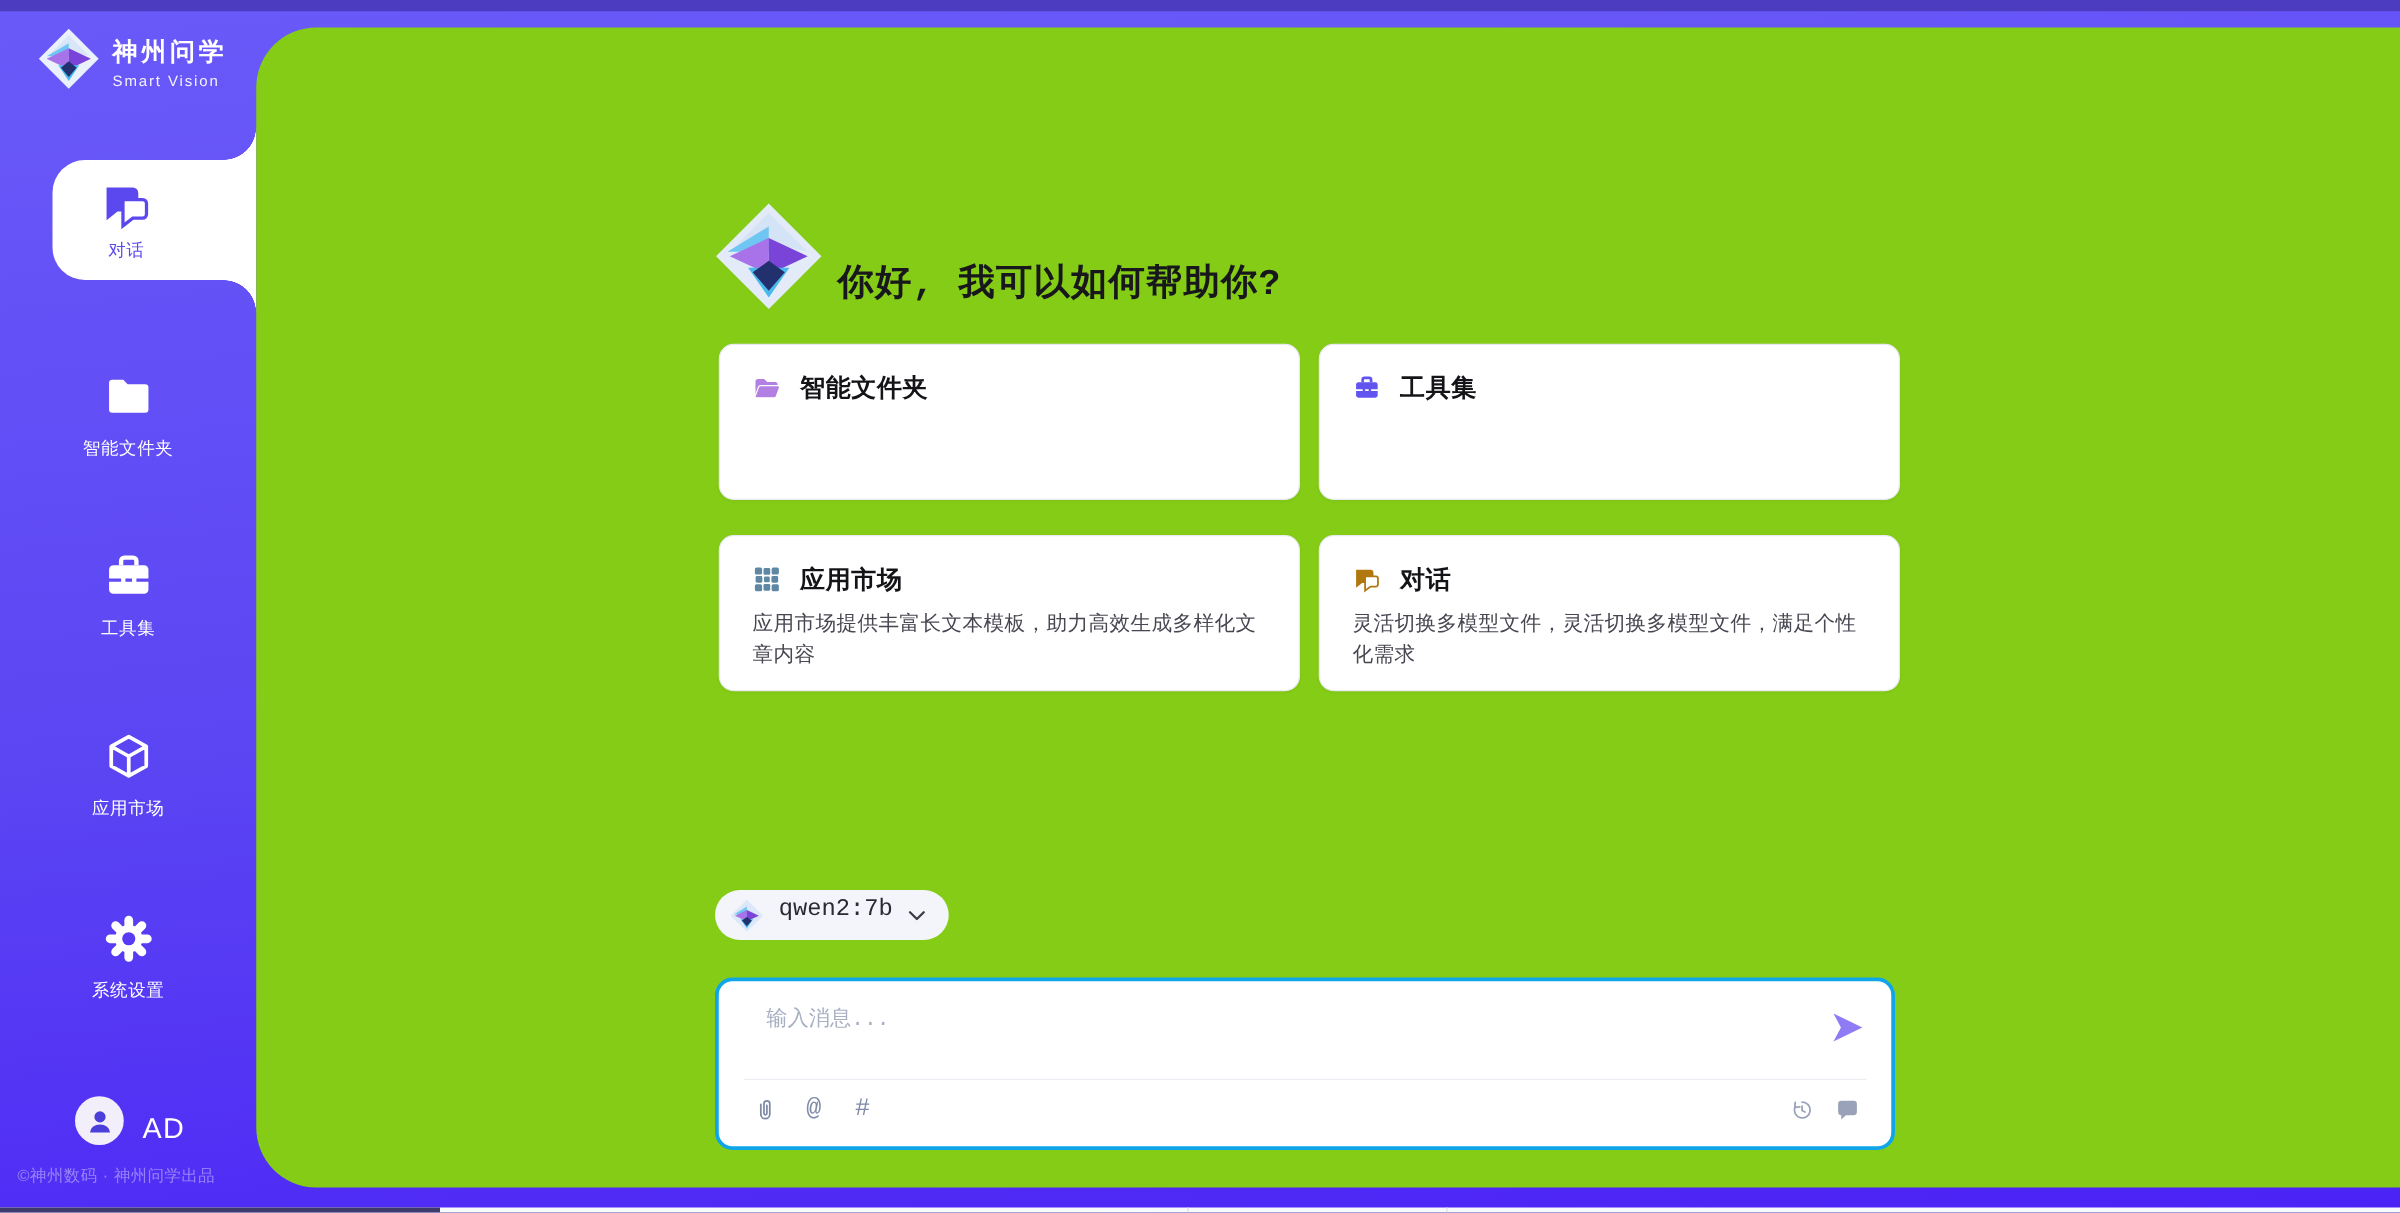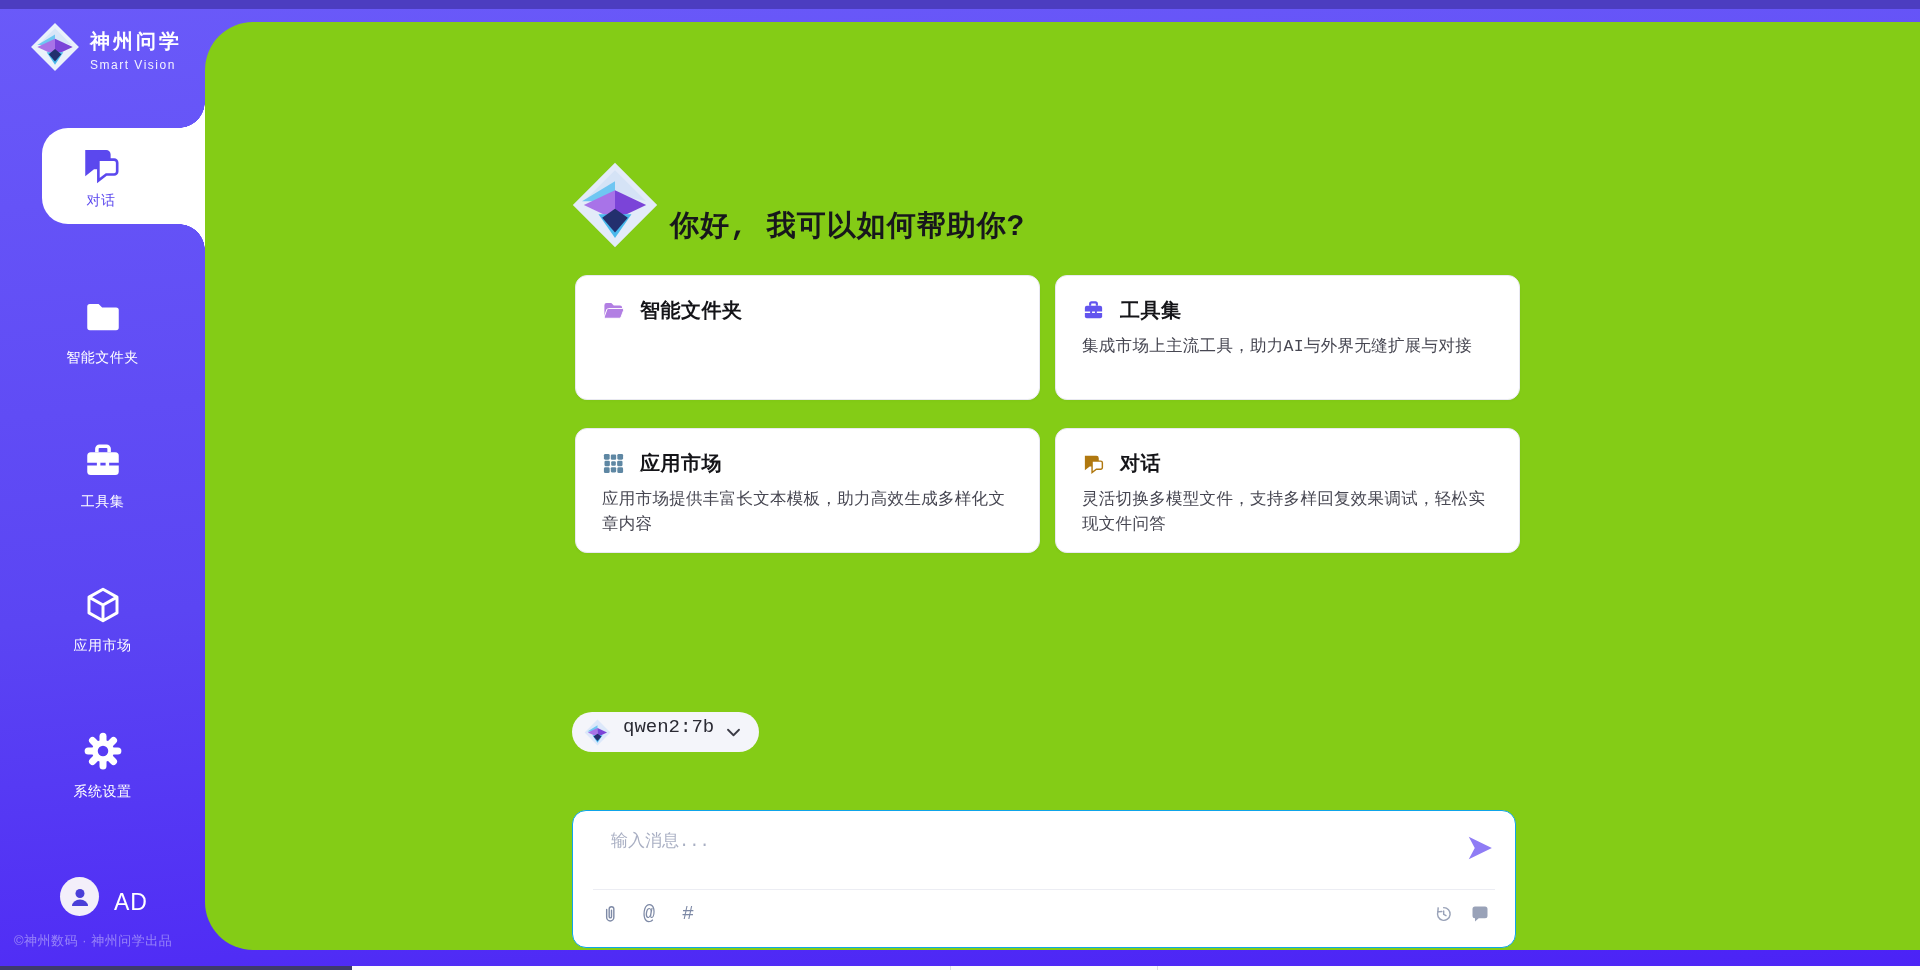--- a/index.html
+++ b/index.html
@@ -56,22 +56,22 @@
   .card-head svg { width:23px; height:23px; flex:0 0 auto; }
   .card-title { font-size:20px; font-weight:bold; color:#141418; margin-left:15px; letter-spacing:.5px; }
   .card-desc { margin-top:11px; font-size:16.5px; line-height:1.5; color:#474752; letter-spacing:.3px; }
 
   .model-pill { position:absolute; left:367px; top:690px; height:40px; background:#F4F5FA;
                 border-radius:21px; display:inline-flex; align-items:center; padding:0 18px 0 12px; cursor:pointer; }
   .model-pill svg.gem { width:27px; height:27px; }
   .model-name { font-size:19px; color:#2A2A33; margin:0 12px 10px 12px; }
   .model-pill svg.chev { width:15px; height:11px; }
 
-  .composer { position:absolute; left:367px; top:788px; width:944px; height:138px;
-              border:1px solid #0ea5e9; border-radius:14px; background:#fff;padding-left:12px; }
+  .composer { position:absolute; left:367px; top:760px; width:944px; height:138px;
+              border:3px solid #0ea5e9; border-radius:14px; background:#fff;padding-left:12px; }
   .composer textarea { position:absolute; left:38px; top:18px; width:820px; height:52px;
               border:none; outline:none; resize:none; font-family:inherit;
               font-size:17px; color:#33343d; background:transparent; }
   .composer textarea::placeholder { color:#A9AFC3; }
   .send-btn { position:absolute; right:20px; top:22px; width:30px; height:30px; cursor:pointer; }
   .send-btn svg { width:30px; height:30px; }
   .composer-divider { position:absolute; left:20px; right:20px; top:78px; height:1px; background:#ECEDF3; }
   .composer-left { position:absolute; left:26px; top:92px; display:flex; align-items:center; gap:17px; }
   .composer-right { position:absolute; right:24px; top:92px; display:flex; align-items:center; gap:15px; }
   .c-icon { width:22px; height:22px; display:flex; align-items:center; justify-content:center; cursor:pointer; }
@@ -206,21 +206,20 @@
       <div class="card-head">
         <svg viewBox="0 0 48 48">
           <path d="M17 14 v-4 a3 3 0 0 1 3 -3 h8 a3 3 0 0 1 3 3 v4" fill="none" stroke="#6254EE" stroke-width="4.5"></path>
           <path d="M10 14 h28 a4 4 0 0 1 4 4 v8 H6 v-8 a4 4 0 0 1 4 -4 Z" fill="#6254EE"></path>
           <path d="M6 29 h36 v7 a4 4 0 0 1 -4 4 H10 a4 4 0 0 1 -4 -4 Z" fill="#6254EE"></path>
           <rect x="17" y="25" width="4" height="7" fill="#6254EE"></rect>
           <rect x="27" y="25" width="4" height="7" fill="#6254EE"></rect>
         </svg>
         <span class="card-title">工具集</span>
       </div>
-      <div class="card-desc">集成市场上主流工具，助力AI与外界无缝扩展与对接</div>
     </div>
 
     <div class="card">
       <div class="card-head">
         <svg viewBox="0 0 24 24">
           <g fill="#5E87A3">
             <rect x="2" y="2" width="6" height="6" rx="1.4"></rect>
             <rect x="9.2" y="2.6" width="5.6" height="5.6" rx="1.2"></rect>
             <rect x="16" y="2" width="6" height="6" rx="1.4"></rect>
             <rect x="2.6" y="9.2" width="5.6" height="5.6" rx="1.2"></rect>
@@ -237,21 +236,21 @@
     </div>
 
     <div class="card">
       <div class="card-head">
         <svg viewBox="0 0 48 48">
           <path d="M6 8 h24 a5 5 0 0 1 5 5 v12 a5 5 0 0 1 -5 5 h-14 l-10 8 z" fill="#B0780F"></path>
           <path d="M21 19 h18 a3.5 3.5 0 0 1 3.5 3.5 v10 a3.5 3.5 0 0 1 -3.5 3.5 h-9 l-9 7 z" fill="#fff" stroke="#B0780F" stroke-width="3"></path>
         </svg>
         <span class="card-title">对话</span>
       </div>
-      <div class="card-desc">灵活切换多模型文件，支持多样回复效果调试，轻松实现文件问答</div>
+      <div class="card-desc">灵活切换多模型文件，灵活切换多模型文件，满足个性化需求</div>
     </div>
   </div>
 
   <div class="model-pill">
     <svg class="gem" viewBox="0 0 48 48">
       <path d="M24 1 L47 24 L24 47 L1 24 Z" fill="#DCE8FA"></path>
       <path d="M6 22 L24 11 L24 22 Z" fill="#6FC6F2"></path>
       <path d="M7 24 L24 16 L24 32 Z" fill="#A873E8"></path>
       <path d="M41 24 L24 16 L24 32 Z" fill="#7B44D8"></path>
       <path d="M15 29 L33 29 L24 42 Z" fill="#49B9EC"></path>

